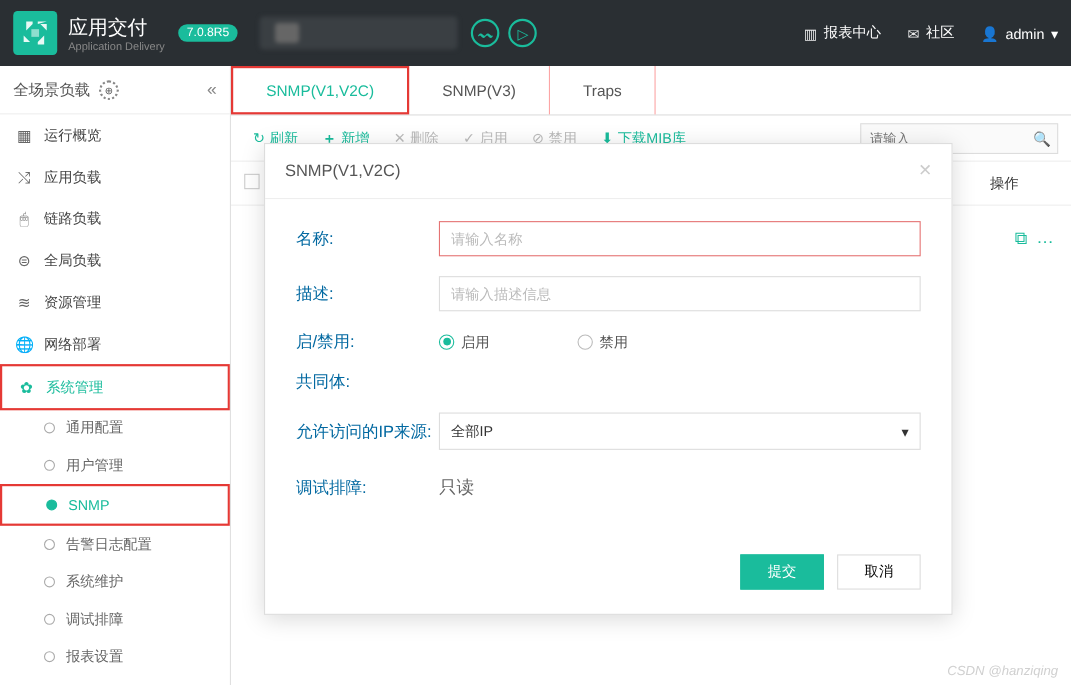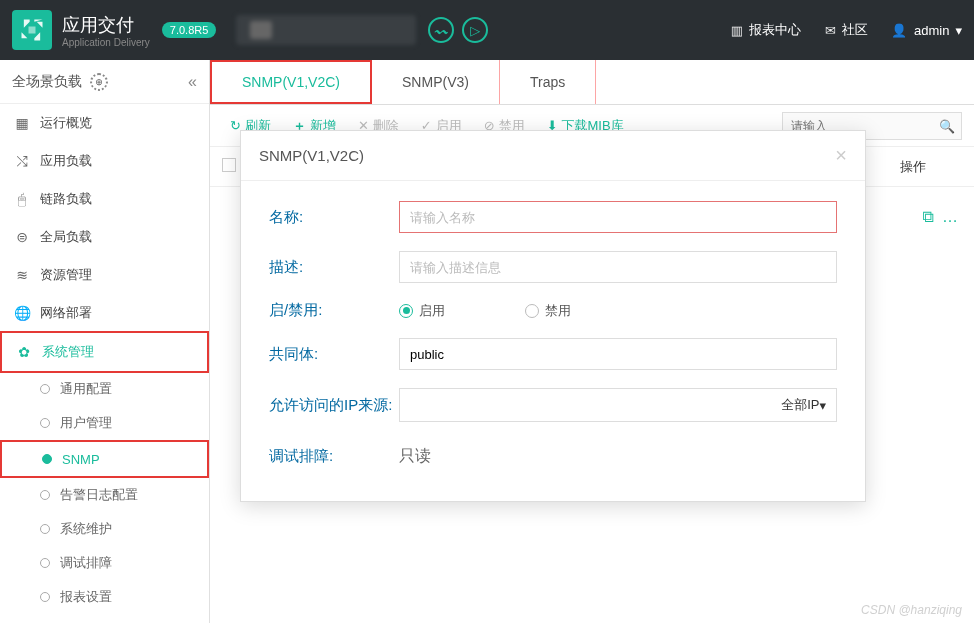--- a/index.html
+++ b/index.html
@@ -83,21 +83,21 @@
     .form-control { flex: 1; }
     .form-input { width: 100%; height: 32px; border: 1px solid #ddd; padding: 0 10px; font-size: 13px; }
     .form-input.err { border-color: #e57373; }
     .form-input::placeholder { color: #bbb; }
     .form-static { color: #666; font-size: 16px; padding: 6px 0; }
     .radio-group { display: flex; gap: 80px; align-items: center; }
     .radio { display: flex; align-items: center; gap: 6px; cursor: pointer; font-size: 13px; color: #555; }
     .radio-circle { width: 14px; height: 14px; border: 1.5px solid #bbb; border-radius: 50%; display: inline-flex; align-items: center; justify-content: center; }
     .radio.checked .radio-circle { border-color: #1abc9c; }
     .radio.checked .radio-circle::after { content: ""; width: 7px; height: 7px; background: #1abc9c; border-radius: 50%; }
-    .form-select { width: 100%; height: 32px; border: 1px solid #ddd; padding: 16px 10px; font-size: 13px; display: flex; align-items: center; justify-content: flex-end; cursor: pointer; }
+    .form-select { width: 100%; height: 32px; border: 1px solid #ddd; padding: 16px 10px; font-size: 13px; display: flex; align-items: center; justify-content: space-between; cursor: pointer; }
     .modal-foot { display: flex; justify-content: flex-end; gap: 12px; padding: 16px 28px 22px; }
     .btn { height: 32px; padding: 0 24px; border: 1px solid #ddd; background: #fff; cursor: pointer; font-size: 13px; }
     .btn.primary { background: #1abc9c; color: #fff; border-color: #1abc9c; }
     
     .watermark { position: absolute; right: 12px; bottom: 6px; color: #d0d0d0; font-size: 12px; font-style: italic; }
   </style>
 </head>
 <body>
 
 <div class="header">
@@ -285,33 +285,36 @@
             </label>
           <label class="radio">
               <span class="radio-circle"></span>
               <span>禁用</span>
             </label>
         </div>
       </div>
     </div>
     <div class="form-row">
       <div class="form-label">共同体:</div>
-      <div class="form-control"><input class="form-input" value="public" style=""></div>
     </div>
     <div class="form-row">
       <div class="form-label">允许访问的IP来源:</div>
       <div class="form-control">
         <div class="form-select">
           <span>全部IP</span>
           <span>▾</span>
         </div>
       </div>
     </div>
     <div class="form-row">
       <div class="form-label">调试排障:</div>
       <div class="form-control">
           <div class="form-static">只读</div>
         </div>
     </div>
   </div>
+  <div class="modal-foot">
+    <button class="btn primary">提交</button>
+    <button class="btn">取消</button>
+  </div>
 </div>
 
 <div class="watermark">CSDN @hanziqing</div>
 
 </body></html>

